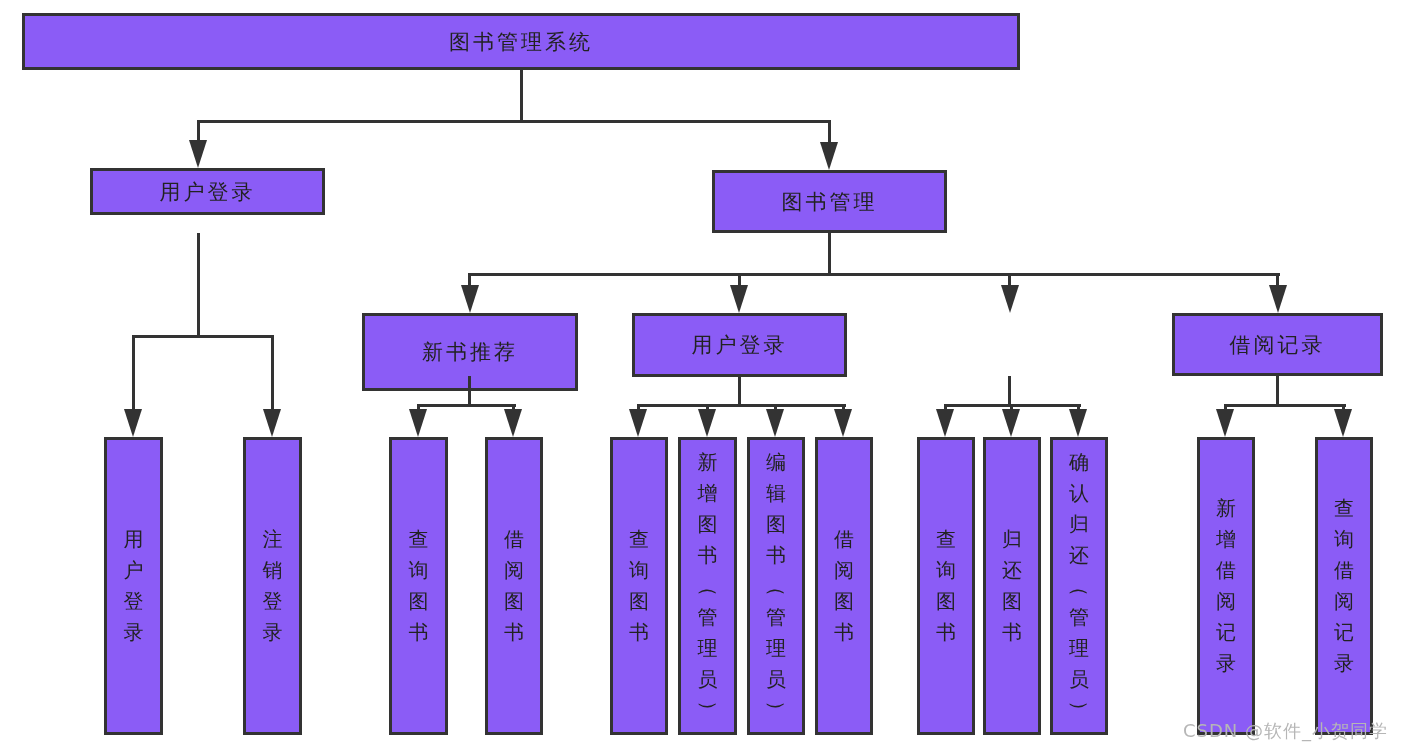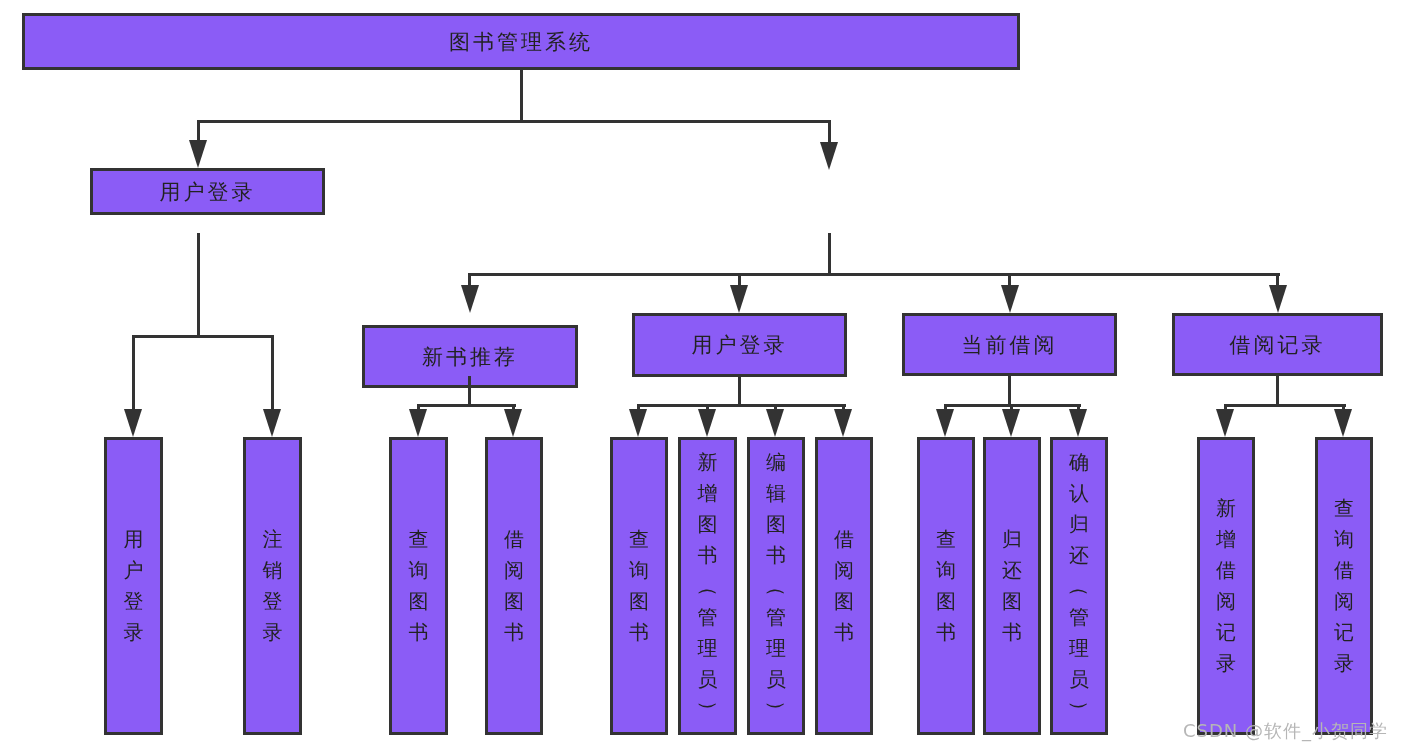--- a/index.html
+++ b/index.html
@@ -36,29 +36,29 @@
 
 <div class="canvas">
 
   <div class="box" style="left:22px;top:13px;width:998px;height:57px">
     <span class="hlabel">图书管理系统</span>
   </div>
 
   <div class="box" style="left:90px;top:168px;width:235px;height:47px">
     <span class="hlabel">用户登录</span>
   </div>
-
-  <div class="box" style="left:362px;top:325px;width:216px;height:63px">
+  <div class="box" style="left:712px;top:170px;width:235px;height:63px">
+    <span class="hlabel">图书管理</span>
+  </div>
+
+  <div class="box" style="left:362px;top:313px;width:216px;height:78px">
     <span class="hlabel">新书推荐</span>
   </div>
   <div class="box" style="left:632px;top:313px;width:215px;height:64px">
     <span class="hlabel">用户登录</span>
-  </div>
-  <div class="box" style="left:902px;top:313px;width:215px;height:63px">
-    <span class="hlabel">当前借阅</span>
   </div>
   <div class="box" style="left:1172px;top:313px;width:211px;height:63px">
     <span class="hlabel">借阅记录</span>
   </div>
 
   <div class="box" style="left:104px;top:437px;width:59px;height:298px">
     <span class="vlabel">
         <span class="vchar">用</span>
         <span class="vchar">户</span>
         <span class="vchar">登</span>

